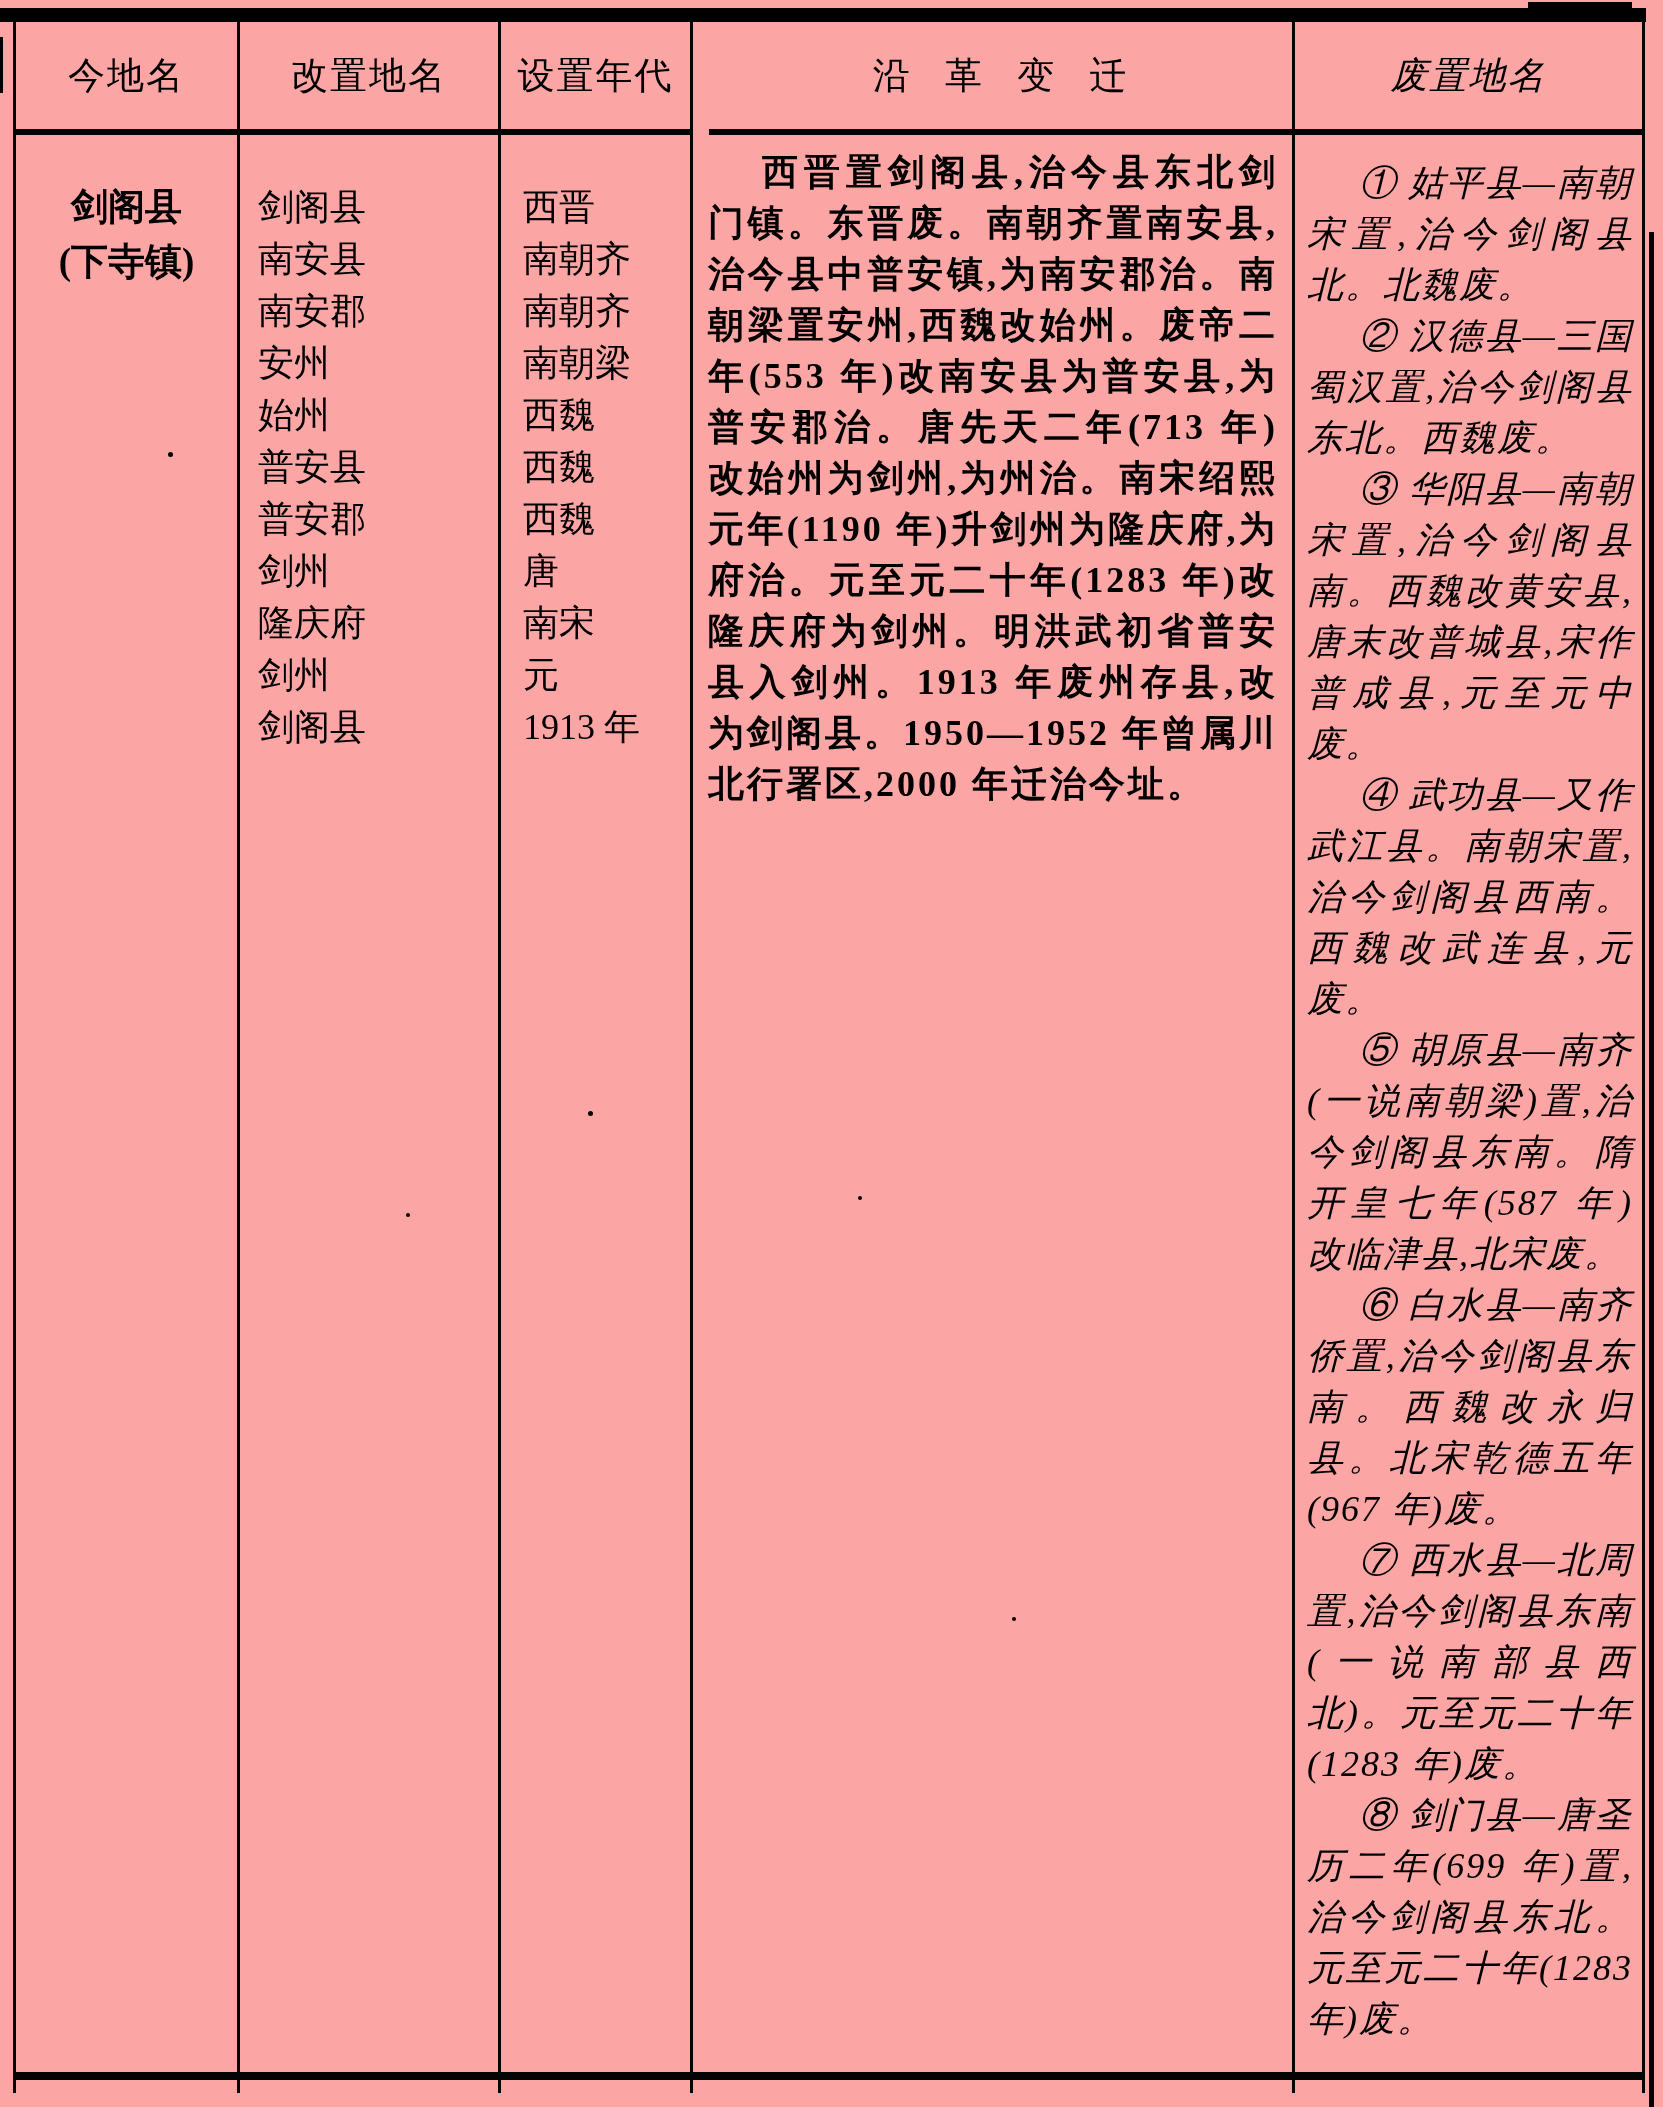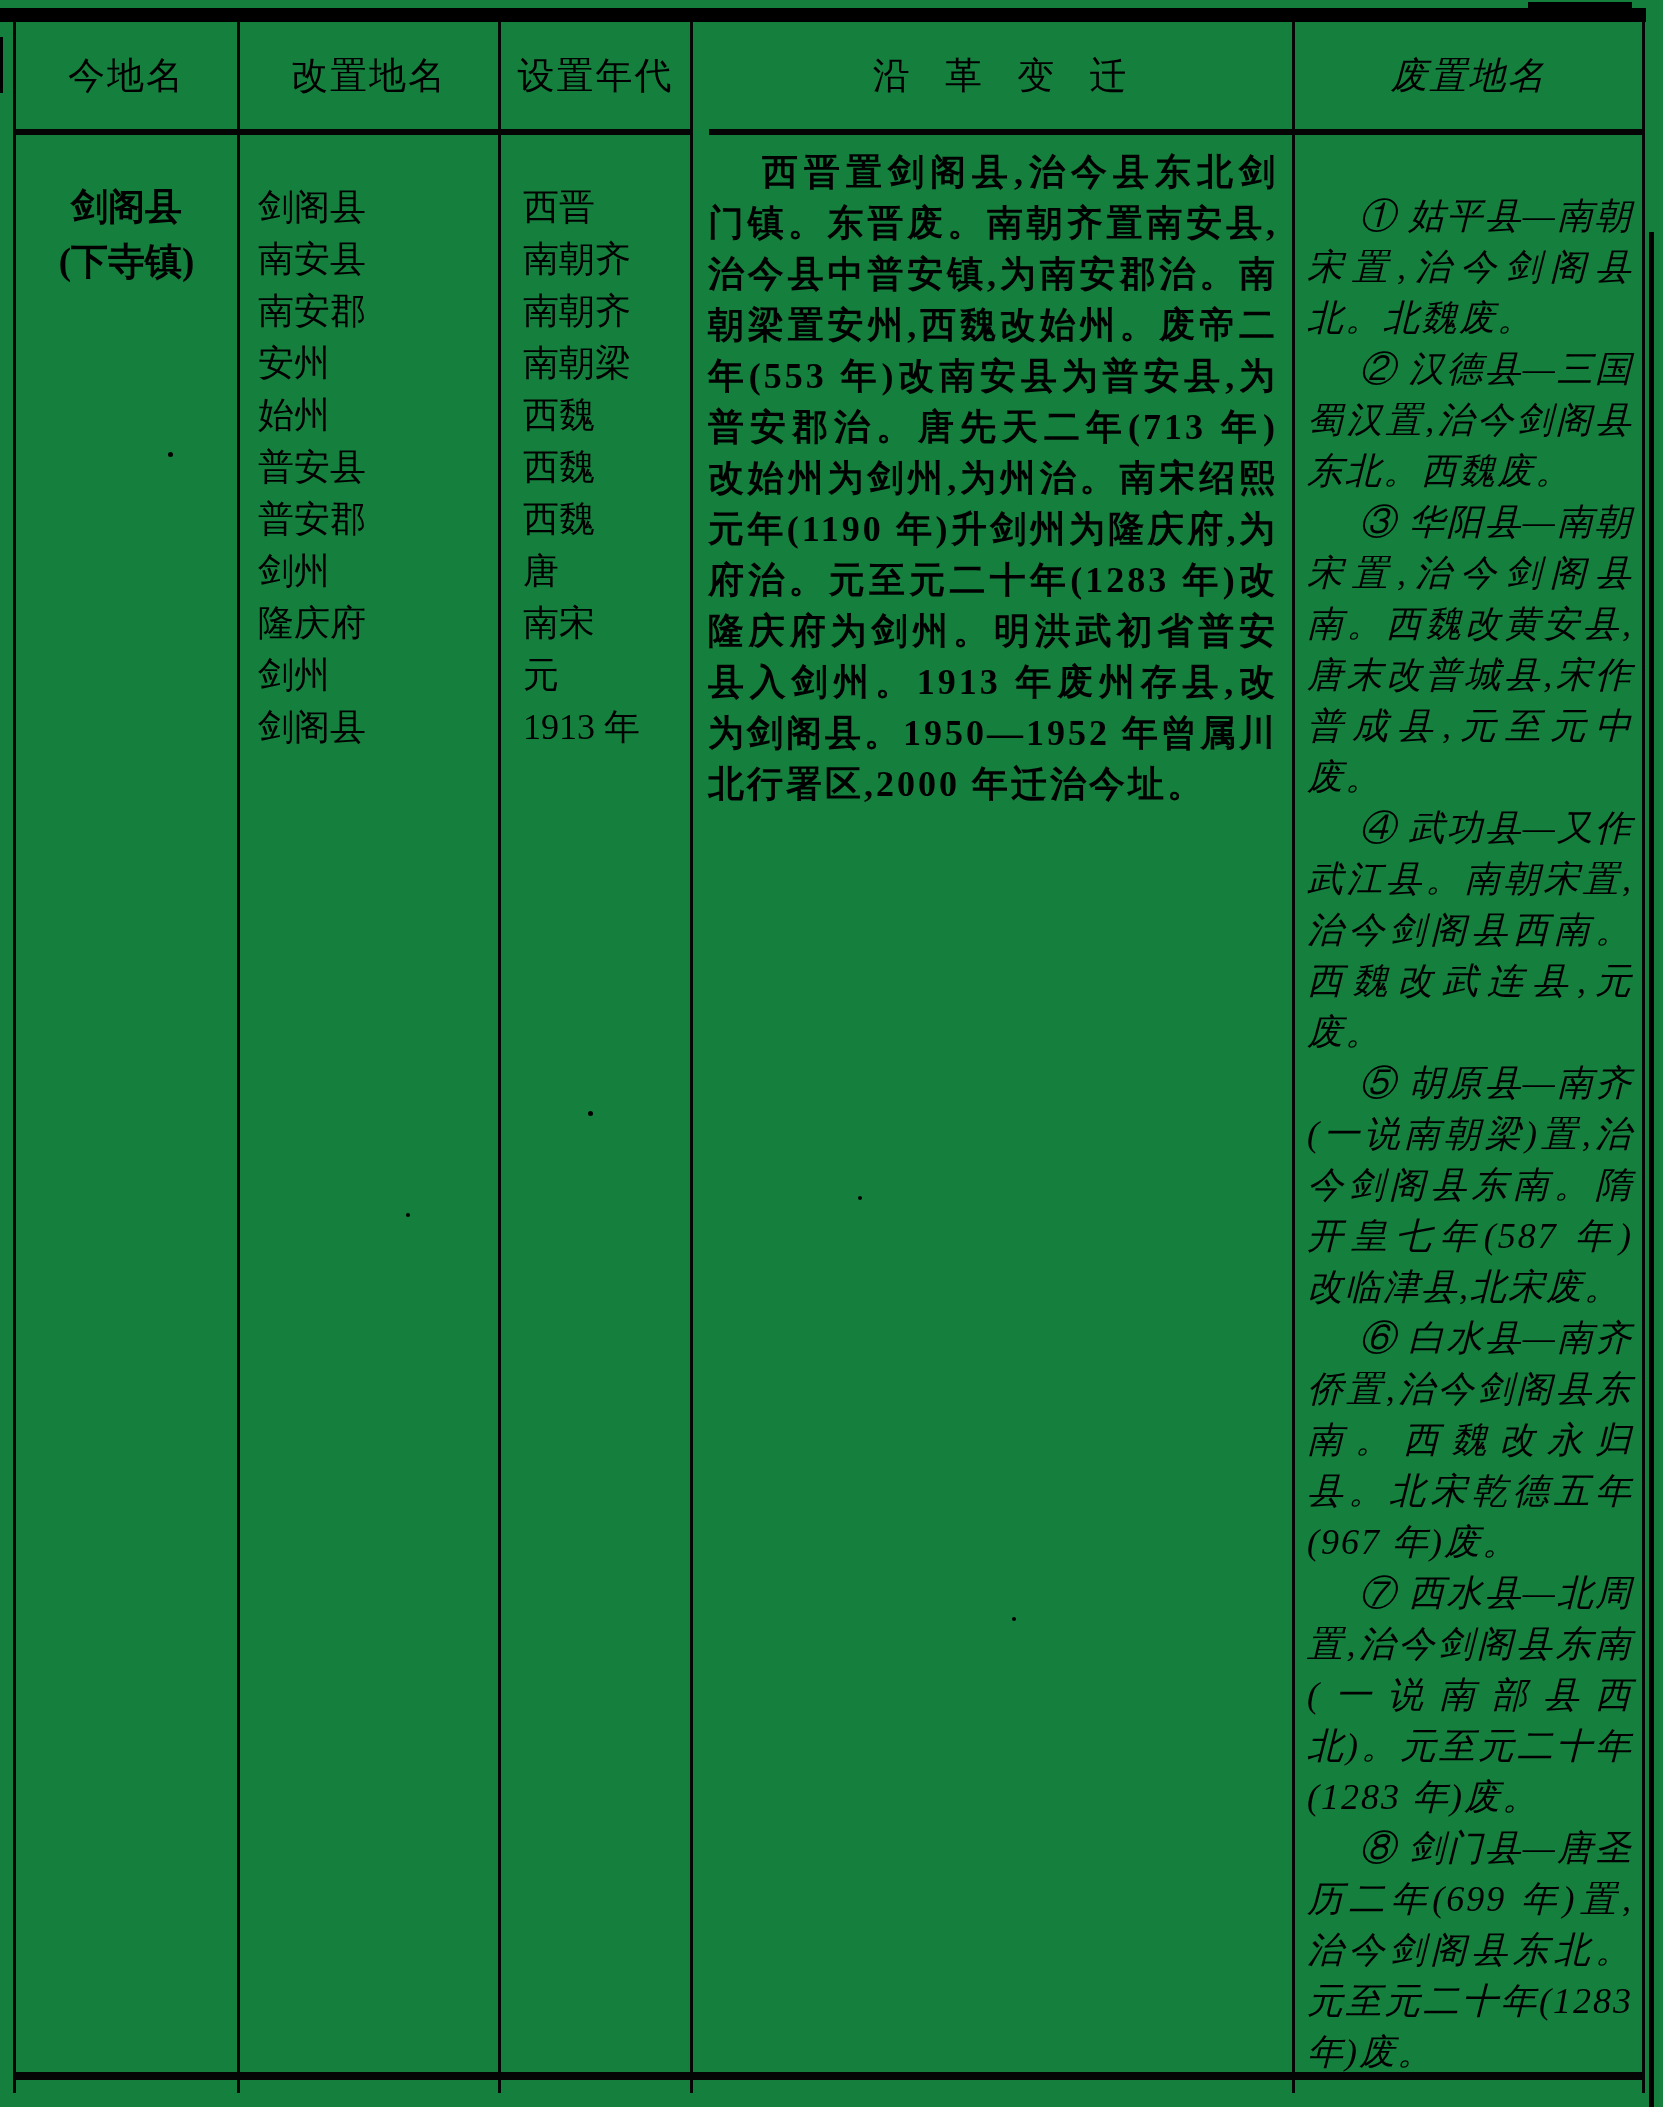--- a/index.html
+++ b/index.html
@@ -1,19 +1,19 @@
 <!DOCTYPE html>
 <html><head>
 <meta charset="utf-8">
 <style>
   html,body{margin:0;padding:0;background:#e8e8e8;}
   .page{
     position:relative;
     width:1663px;height:2107px;
-    background:#15803d;
+    background:#fca5a5;
     overflow:hidden;
     font-family:"Liberation Serif","DejaVu Serif",serif;
     color:#000;
   }
   
   .top-bar{position:absolute;left:0;top:8px;width:1646px;height:14px;background:#000;}
   .top-bar-frag{position:absolute;left:1528px;top:2px;width:104px;height:10px;background:#000;}
   
   .edge-line{position:absolute;left:1649px;top:232px;width:5px;height:1875px;background:#000;}
   .edge-tick{position:absolute;left:0;top:37px;width:3px;height:56px;background:#000;}
@@ -40,21 +40,21 @@
 
   .c1{padding-top:44px;text-align:center;font-weight:bold;font-size:37px;line-height:55px;}
   .c2{padding:46px 0 0 18px;font-size:36px;line-height:52px;}
   .c3{padding:46px 0 0 22px;font-size:36px;line-height:52px;font-family:Liberation Serif, serif;}
   .c2 div,.c3 div{white-space:nowrap;}
   .c4{padding:12px 14px 0 15px;}
   .c4 p{
     margin:0;font-size:36px;line-height:51px;letter-spacing:3px;
     text-align:justify;text-justify:inter-character;text-indent:1.5em;font-weight:bold;
   }
-  .c5{padding:36px 9px 0 12px;margin-top:20px;}
+  .c5{padding:23px 9px 0 12px;}
   .c5 p{
     margin:0;font-size:36px;line-height:51px;letter-spacing:2px;
     text-align:justify;text-justify:inter-character;text-indent:1.45em;
   }
   .speck{position:absolute;background:#000;border-radius:50%;}
 </style>
 </head>
 <body>
 
 <div class="page">

